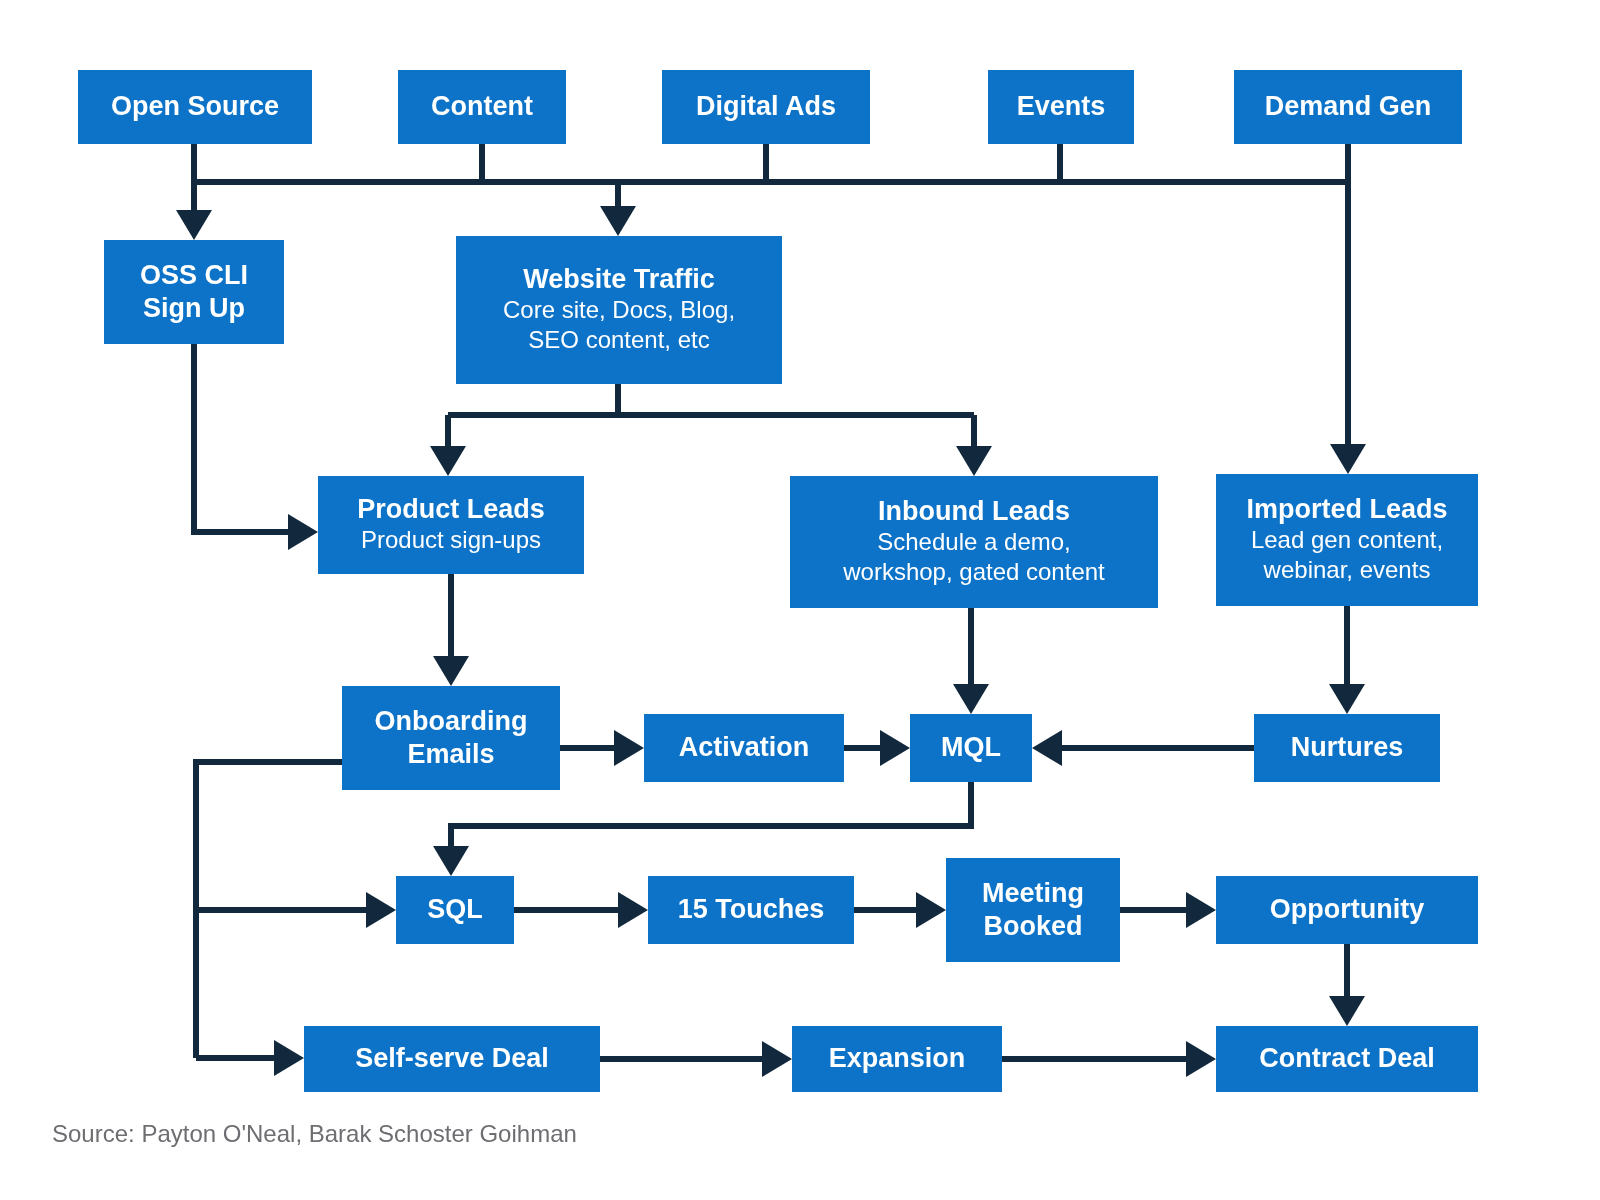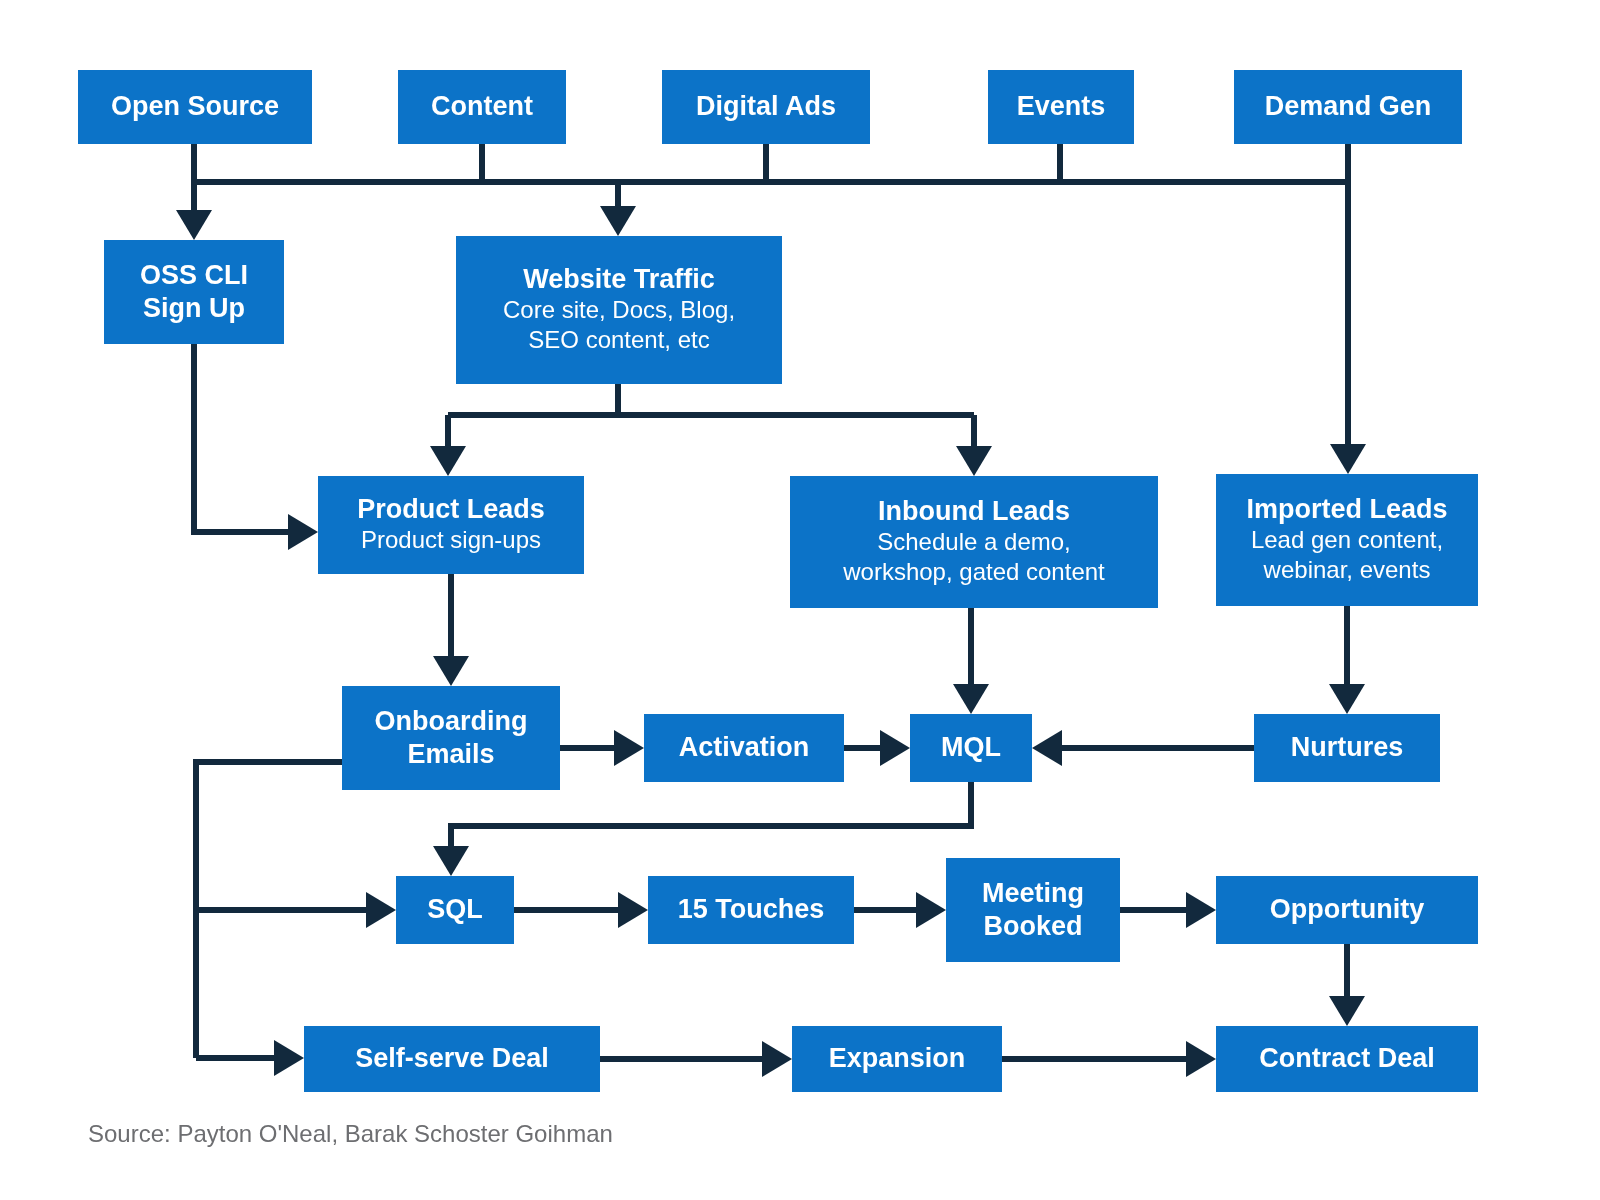--- a/index.html
+++ b/index.html
@@ -55,21 +55,20 @@
     fill: #12293d;
   }
   .source-note {
     position: absolute;
     left: 52px;
     top: 1120px;
     font-family: "Liberation Sans", sans-serif;
     font-size: 24px;
     color: #6d6e71;
     white-space: nowrap;
-    margin-left: 36px;
   }
 </style>
 </head>
 <body>
 
 <div id="diagram-root">
   <svg class="flow" viewBox="0 0 1600 1200" xmlns="http://www.w3.org/2000/svg">
 
     <g id="connectors-layer">
 

